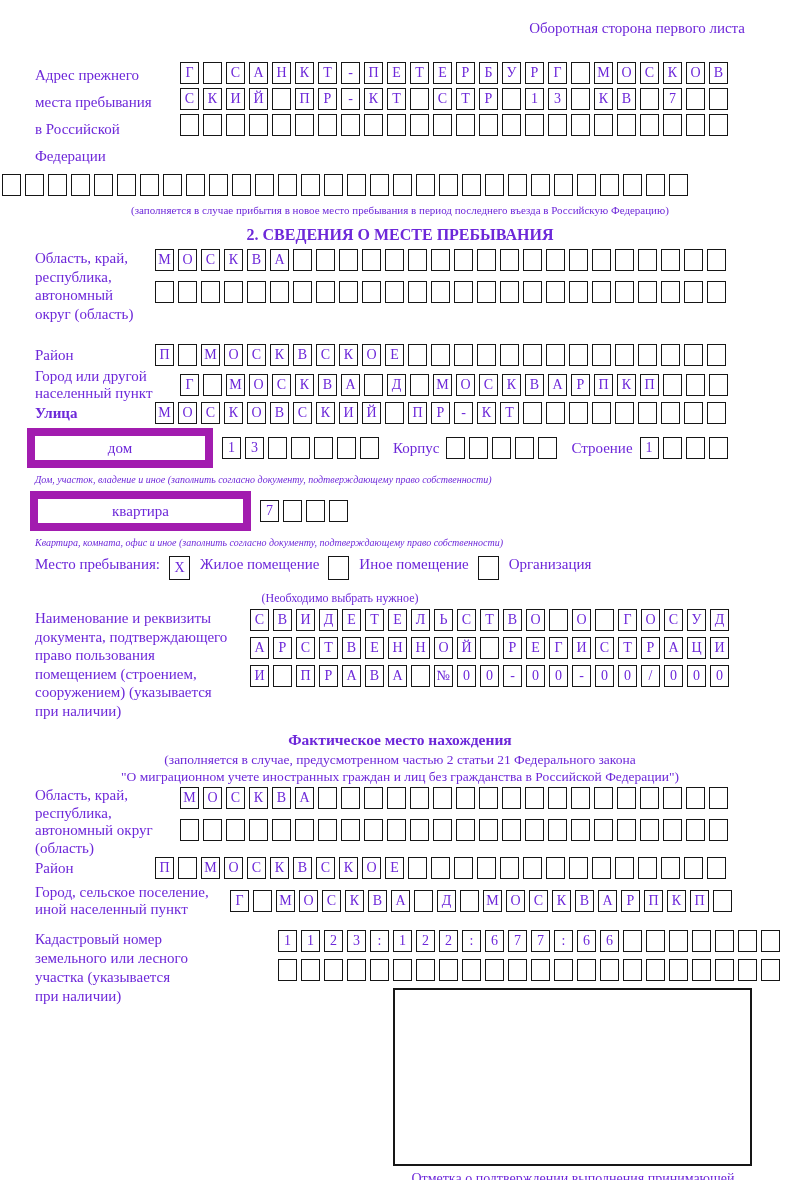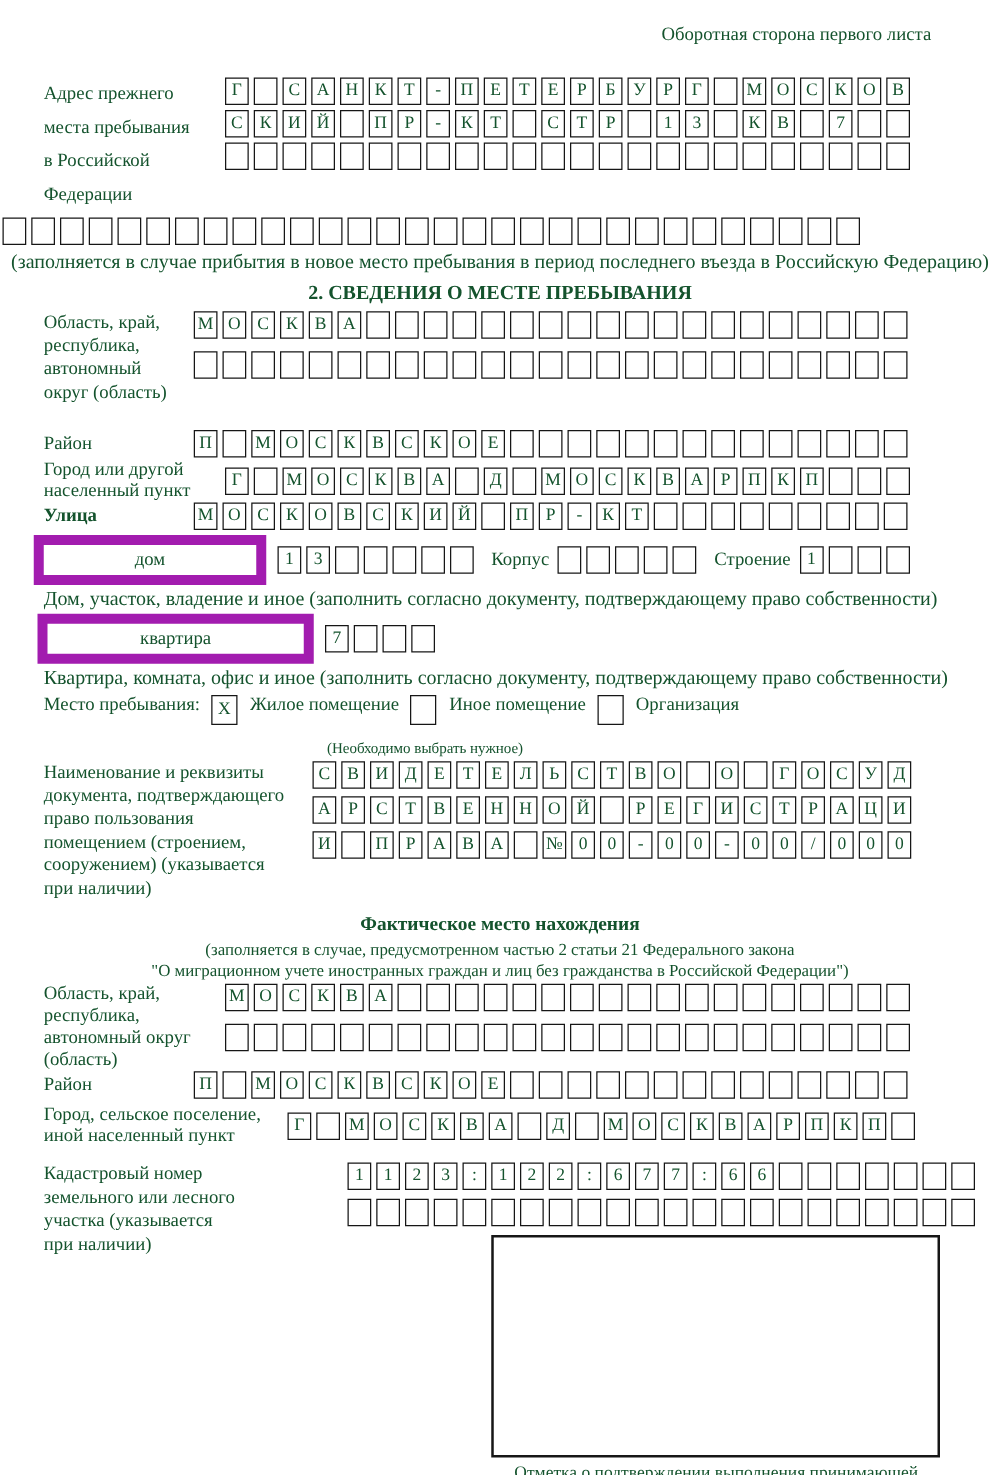--- a/index.html
+++ b/index.html
@@ -1,48 +1,48 @@
 <!DOCTYPE html>
 <html><head>
 <meta charset="utf-8">
 <style>
   html,body{margin:0;padding:0;background:#fff;}
-  .page{position:relative;width:800px;height:1180px;background:#fff;color:#14532d;
+  .page{position:relative;width:800px;height:1180px;background:#fff;color:#6d28d9;
         font-family:"Liberation Serif",serif;font-size:15px;overflow:hidden;}
   .hdr-right{text-align:right;padding:20px 55px 0 0;font-size:15px;}
   .label{font-size:15px;white-space:pre-line;flex:none;}
   .cellrow{display:flex;flex:none;}
   .cell{flex:none;width:17px;height:20px;border:1.7px solid #161616;margin-right:4px;
         display:flex;align-items:center;justify-content:center;font-size:14px;background:#fff;}
   .rows{display:flex;flex-direction:column;}
   
   .sec1{display:flex;margin:25px 0 0 35px;}
   .sec1 .label{width:145px;line-height:27px;}
   .sec1 .rows{gap:4px;}
   .fullrow{margin:4px 0 0 2px;}
-  .note-center{text-align:center;font-size:16px;margin-top:5px;line-height:18px;}
+  .note-center{text-align:center;font-size:11px;margin-top:5px;line-height:18px;}
   .h-sec2{text-align:center;font-weight:bold;font-size:16px;margin-top:6px;line-height:20px;}
   
   .reg{display:flex;margin:4px 0 0 35px;}
   .reg .label{width:120px;line-height:18.5px;}
   .reg .rows{gap:10px;}
   .rowline{display:flex;align-items:center;margin-left:35px;}
   .district{margin-top:21px;}
   .district .label{width:120px;}
   .city{margin-top:2px;}
   .city .label{width:145px;line-height:17px;}
   .street{margin-top:0;}
   .street .label{width:120px;font-weight:bold;}
   .house{display:flex;align-items:center;margin:4px 0 0 27px;}
   .bigbox{flex:none;border:8px solid #a21caf;height:24px;display:flex;align-items:center;
           justify-content:center;font-size:15px;background:#fff;}
   .dombox{width:170px;margin-right:9px;}
   .aptbox{width:205px;margin-right:9px;}
   .ilabel{flex:none;margin:0 7px 0 10px;}
-  .note-left{margin:3px 0 0 35px;font-size:16px;line-height:17px;}
+  .note-left{margin:3px 0 0 35px;font-size:10px;line-height:17px;font-style:italic;}
   .apt{display:flex;align-items:center;margin:3px 0 0 30px;}
   .stay{display:flex;align-items:flex-start;margin:5px 0 10px 35px;}
   .stay .cell{width:19px;height:22px;margin:0 0 0 9px;}
   .stay .optlabel{margin-left:10px;}
   .note-choose{margin:1px 0 0 150px;width:380px;text-align:center;font-size:12px;line-height:17px;}
   .doc{display:flex;margin:2px 0 0 35px;}
   .doc .label{width:215px;line-height:18.5px;}
   .doc .rows{gap:6px;}
   .h-fact{text-align:center;font-weight:bold;font-size:15.5px;margin-top:10px;line-height:19px;}
   .fact-sub{text-align:center;font-size:13.5px;line-height:17px;margin-top:2px;white-space:pre-line;}

